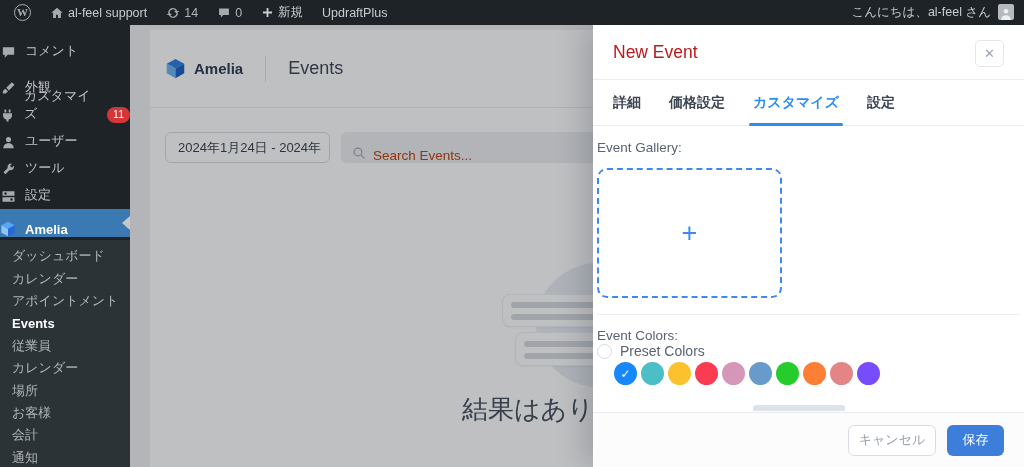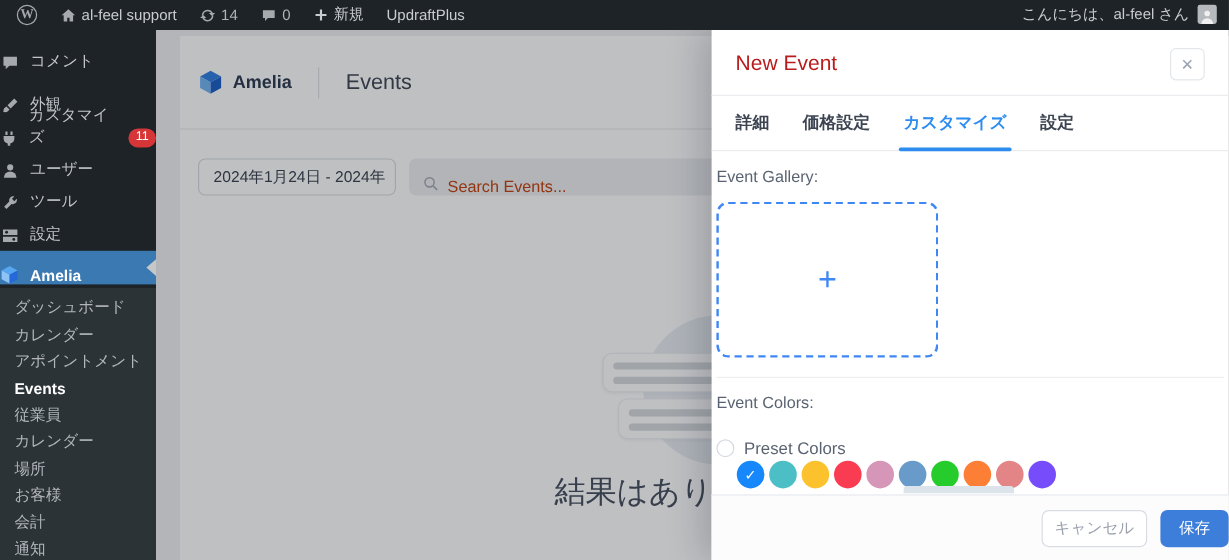--- a/index.html
+++ b/index.html
@@ -58,29 +58,29 @@
     color:#9aa4b5;font-size:13px;display:flex;align-items:center;justify-content:center;cursor:pointer}
   .m-tabs{height:46px;display:flex;align-items:center;gap:28px;padding:0 20px;border-bottom:1px solid #eaecef}
   .m-tab{font-size:14px;font-weight:700;color:#3d4553;cursor:pointer;position:relative;height:100%;display:flex;align-items:center}
   .m-tab.active{color:#2d8cf0}
   .m-tab.active::after{content:"";position:absolute;left:-4px;right:-4px;bottom:-1px;height:3px;background:#2d8cf0;border-radius:2px}
   .m-body{position:absolute;top:102px;bottom:55px;left:0;right:0;padding:0 4px;overflow:hidden}
   .field-label{font-size:13.5px;color:#5a6372;margin-top:13px}
   .dropzone{margin-top:13px;width:185px;height:130px;border:2px dashed #3f87f5;border-radius:10px;
     display:flex;align-items:center;justify-content:center;color:#3f87f5;font-size:27px;font-weight:300;cursor:pointer}
   .h-div{height:1px;background:#edeff2;margin-top:16px}
-  .radio-row{display:flex;align-items:center;gap:8px;margin-top:22px}
+  .radio-row{display:flex;align-items:center;gap:8px;margin-top:0}
   .radio{width:15px;height:15px;border:1.5px solid #d6dae1;border-radius:50%;background:#fff;cursor:pointer}
   .radio-label{font-size:14px;color:#5a6372}
   .swatches{display:flex;gap:4px;margin-top:3px;margin-left:17px}
   .swatch{width:23px;height:23px;border-radius:50%;cursor:pointer;display:flex;align-items:center;justify-content:center;
     color:#fff;font-size:12px;font-weight:bold}
   .edge-remnant{position:absolute;left:160px;bottom:1px;width:92px;height:6px;border-radius:3px 3px 0 0;background:#dce3ea}
   .m-footer{position:absolute;left:0;right:0;bottom:0;height:55px;background:#fcfcfd;border-top:1px solid #e8eaee;
-    display:flex;align-items:center;justify-content:flex-end;gap:11px;}
+    display:flex;align-items:center;justify-content:flex-end;gap:11px;padding-right:20px}
   .btn-cancel{width:88px;height:31px;border:1px solid #d9dde3;border-radius:6px;background:#fff;color:#9aa1ad;font-size:13px;cursor:pointer}
   .btn-save{width:57px;height:31px;border:none;border-radius:6px;background:#3d7edb;color:#fff;font-size:13px;cursor:pointer}
 </style>
 </head>
 <body>
 
 <div class="admin-bar">
   <div class="ab-left">
     <div class="ab-item">
       <span class="wp-logo">W</span>

